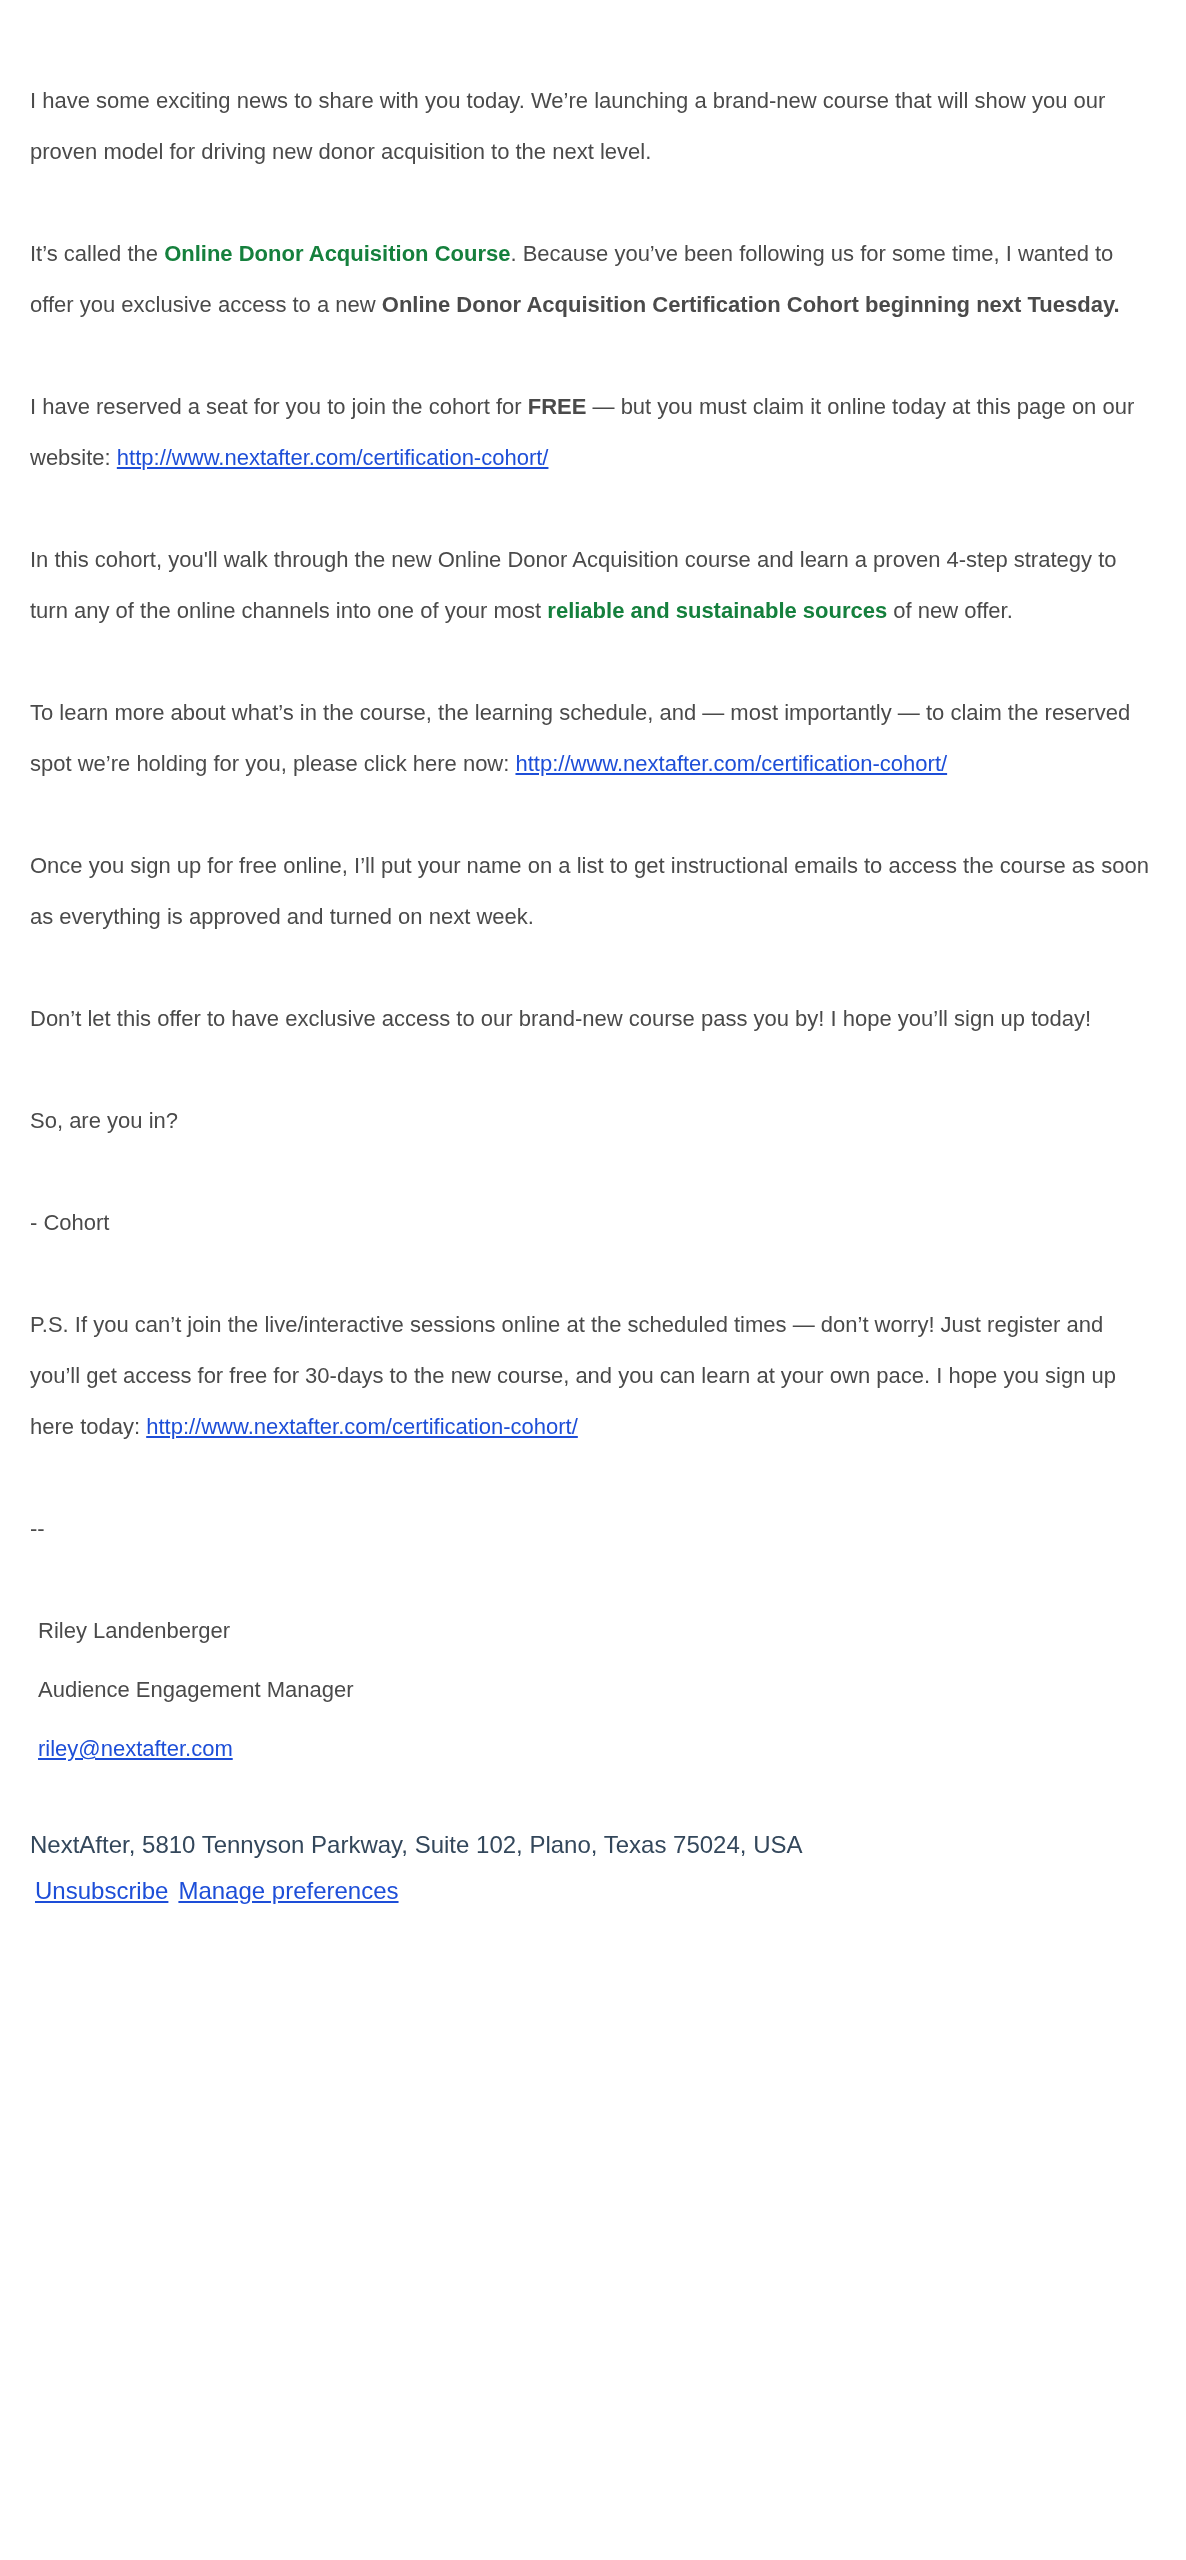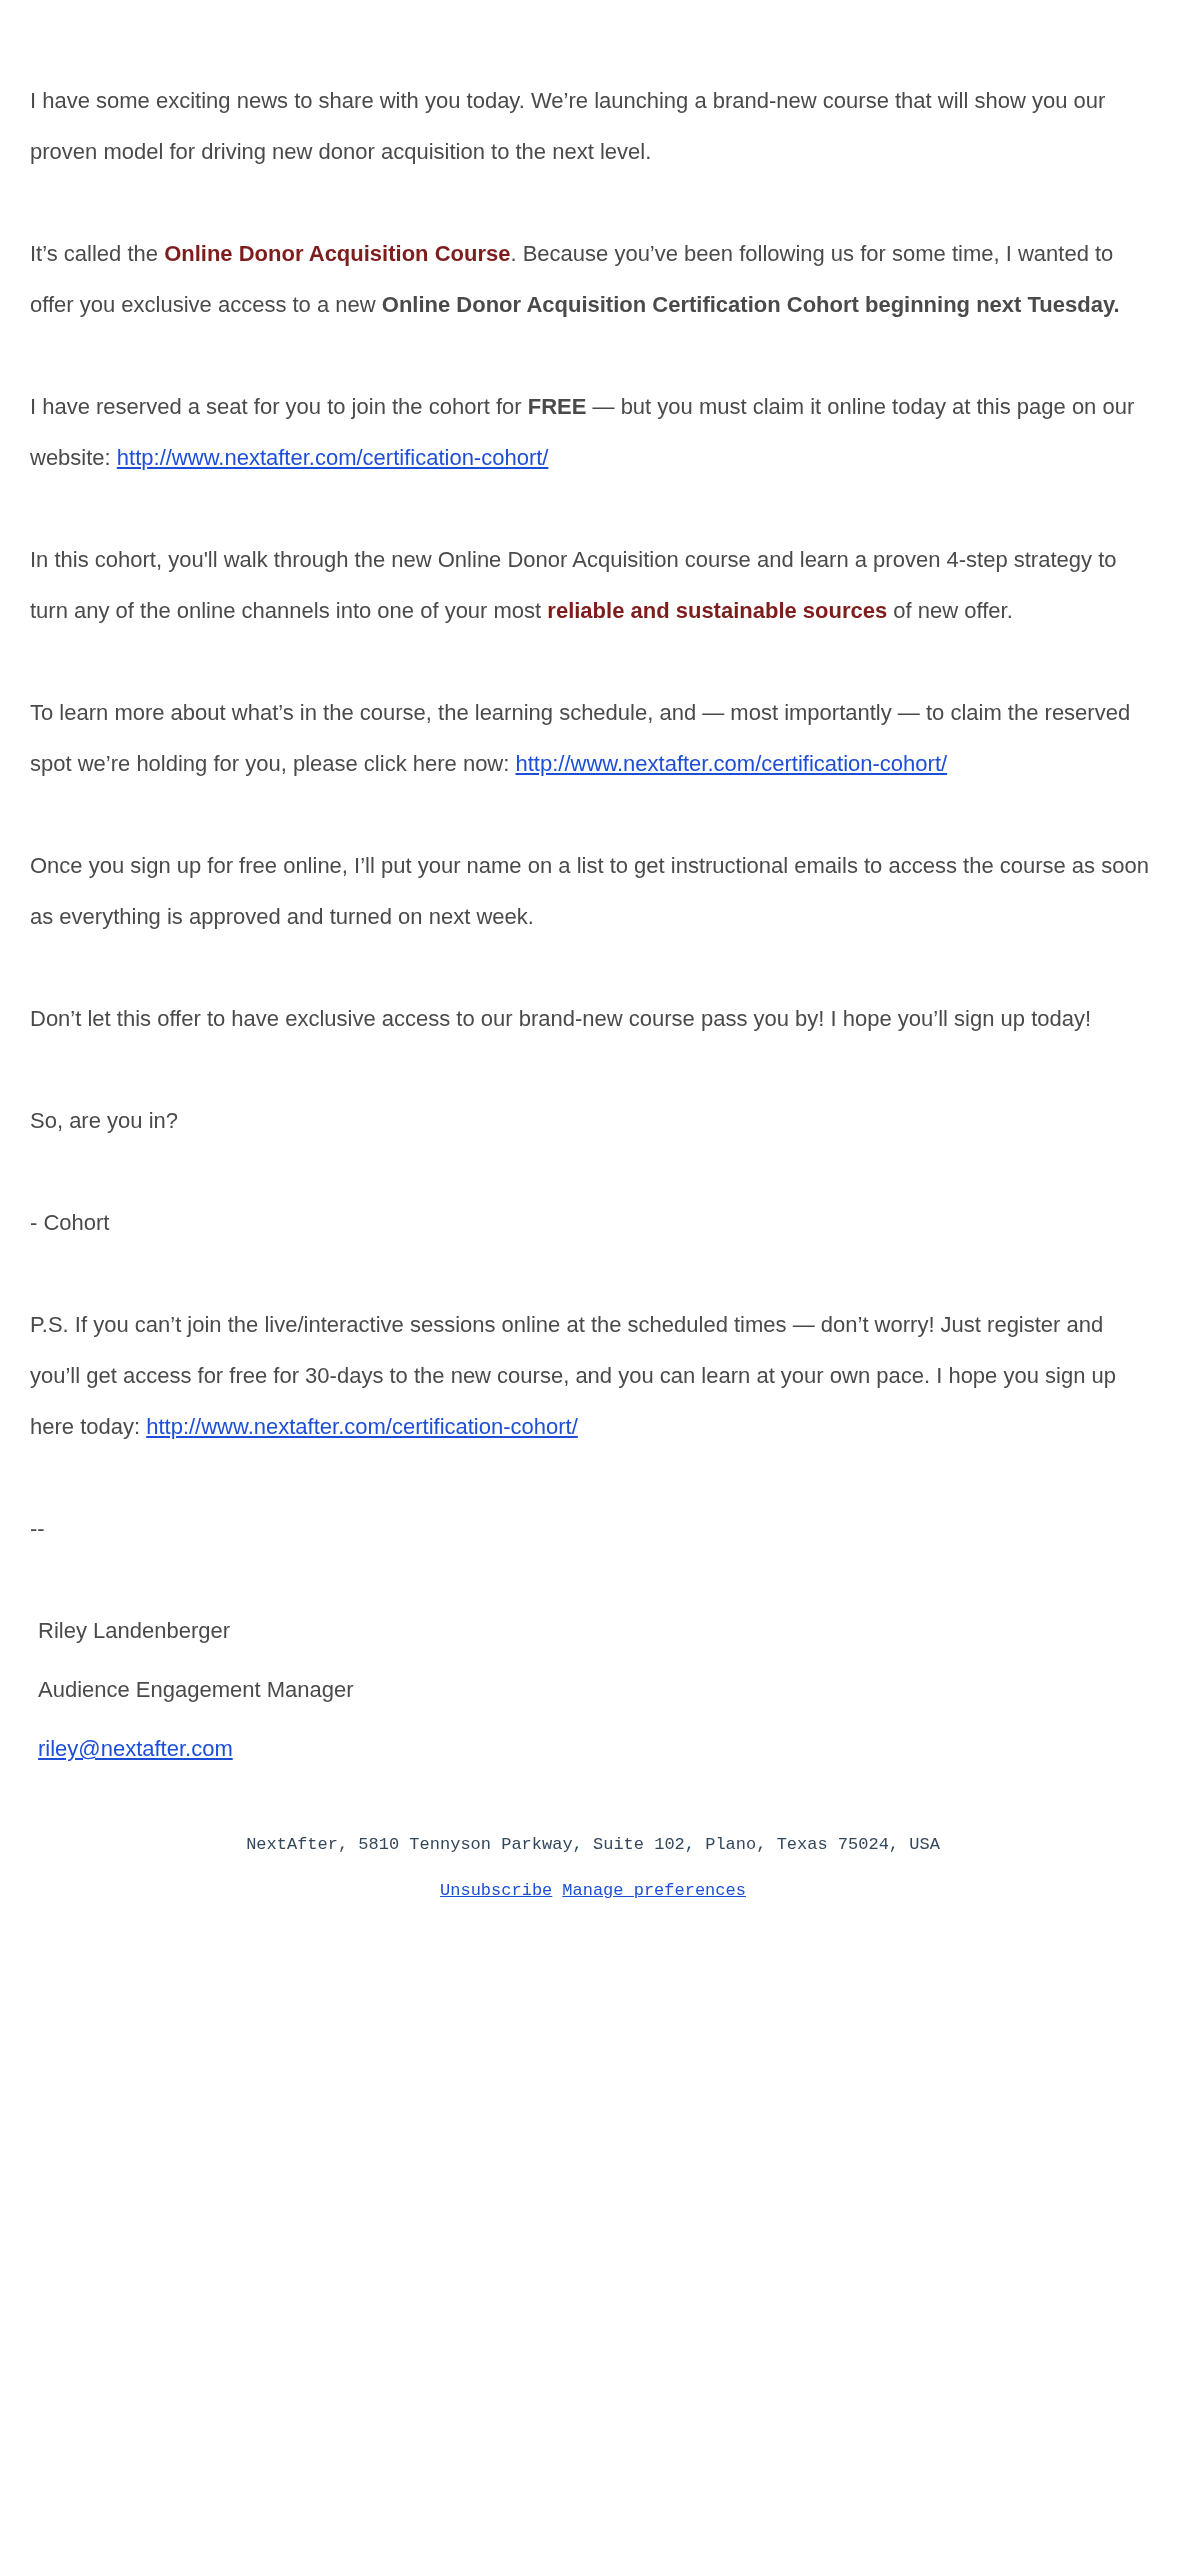--- a/index.html
+++ b/index.html
@@ -11,36 +11,35 @@
     overflow: hidden;
   }
   .email {
     padding: 75px 30px 0 30px;
     color: #4a4a4a;
     font-size: 22px;
     line-height: 51px;
   }
   .para { margin: 0 0 51px 0; }
   .b { font-weight: 700; }
-  .b-dark { font-weight: 700; color: #7f1d1d; }
+  .b-dark { font-weight: 700; color: #15803d; }
   .link {
     color: #1d4ed8;
     text-decoration: underline;
     cursor: pointer;
     word-wrap: break-word;
   }
   .signature { line-height: 51px; }
   .sig-line { margin: 8px; }
   .footer {
     margin-top: 48px;
-    text-align: center;
-    font-size: 17px;
+    text-align: left;
+    font-size: 24px;
     line-height: 46px;
     color: #33475b;
-    font-family: Liberation Mono, monospace;
   }
   .footer-links { color: #0ca6c8; }
   .footer-link { margin: 8px 5px; }
 </style>
 </head>
 <body>
 
 <div class="email">
 
   <div>

